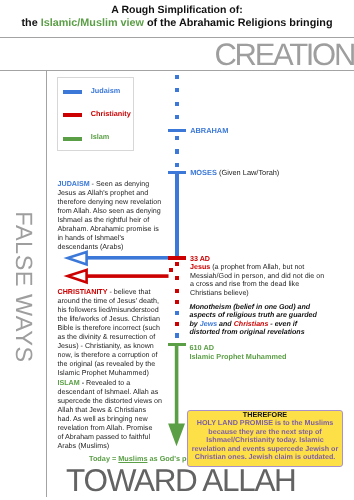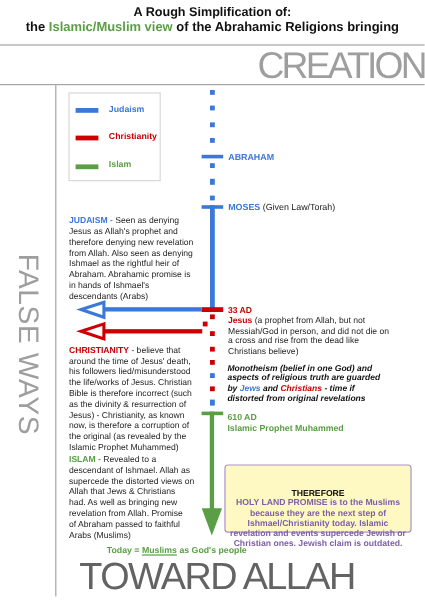--- a/index.html
+++ b/index.html
@@ -54,23 +54,23 @@
   .hJ{color:#3b78d8;font-weight:bold;}
   .hC{color:#cc0000;font-weight:bold;}
   .hI{color:#5a9e45;font-weight:bold;}
   .red{color:#cc0000;}
   .blue{color:#3b78d8;text-align:right;}
 
   .ital{position:absolute;font-size:7.1px;line-height:8.3px;color:#111;
     font-weight:bold;font-style:italic;}
   .ital .ln{display:block;white-space:nowrap;}
 
-  .therefore{position:absolute;left:187px;top:387px;width:156px;height:57px;
-    border:1.5px solid #a991cb;border-radius:3px;background:#fef9c3;
-    text-align:center;color:#7f5ea8;font-size:7.2px;line-height:8.45px;font-weight:bold;padding-top:19px;
+  .therefore{position:absolute;left:187px;top:410px;width:156px;height:57px;
+    border:1.5px solid #a991cb;border-radius:3px;background:#fde047;
+    text-align:center;color:#7f5ea8;font-size:7.2px;line-height:8.45px;font-weight:bold;padding-top:0;
     box-sizing:border-box;}
   .therefore .ln{display:block;white-space:nowrap;}
   .therefore .hd{color:#111;}
 
   .today{position:absolute;left:61px;top:453.5px;font-size:7.3px;font-weight:bold;color:#5a9e45;line-height:9px;margin-left:28px;}
   .today u{text-decoration:underline;}
 </style>
 </head>
 <body>
 
@@ -190,21 +190,21 @@
     <span class="ln hC">33 AD</span>
     <span class="ln"><b class="hC">Jesus</b><span> (a prophet from Allah, but not</span></span>
     <span class="ln">Messiah/God in person, and did not die on</span>
     <span class="ln">a cross and rise from the dead like</span>
     <span class="ln">Christians believe)</span>
   </div>
 
   <div class="ital" style="left:189.5px;top:303.2px">
     <span class="ln">Monotheism (belief in one God) and</span>
     <span class="ln">aspects of religious truth are guarded</span>
-    <span class="ln"><span>by </span><span class="blue">Jews</span><span> and </span><span class="red">Christians</span><span> - time if</span></span>
+    <span class="ln"><span>by </span><span class="blue">Jews</span><span> and </span><span class="red">Christians</span><span> - even if</span></span>
     <span class="ln">distorted from original revelations</span>
   </div>
 
   <div class="para" style="left:189.5px;top:343.3px;color:#5a9e45;font-weight:bold;font-size:7.3px;line-height:9px">
     <span class="ln">610 AD</span>
     <span class="ln">Islamic Prophet Muhammed</span>
   </div>
 
   <div class="therefore">
     <span class="ln hd">THEREFORE</span>

